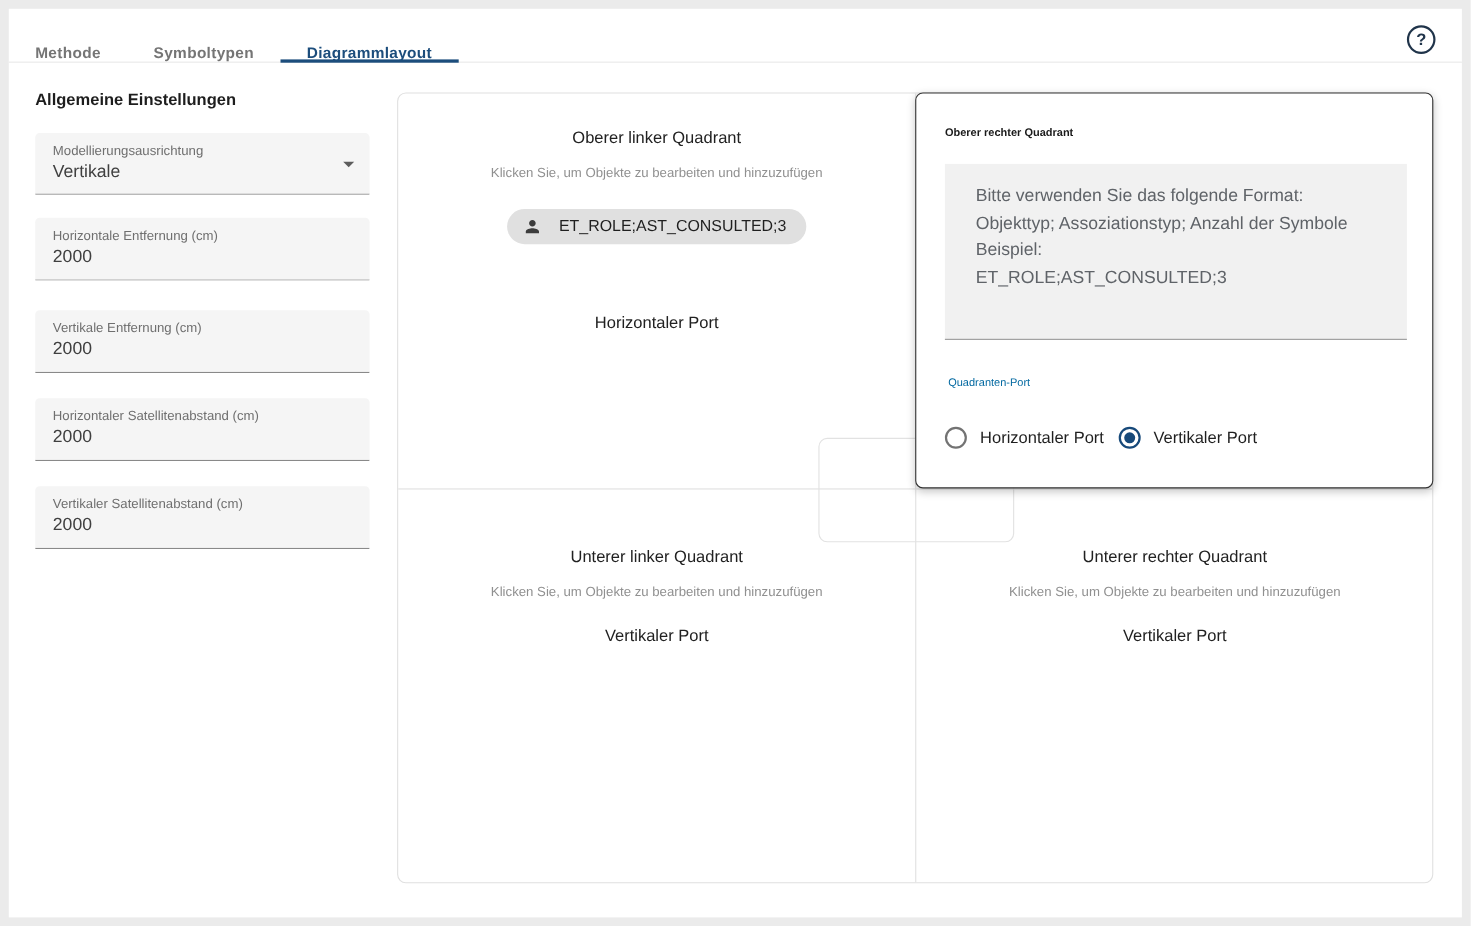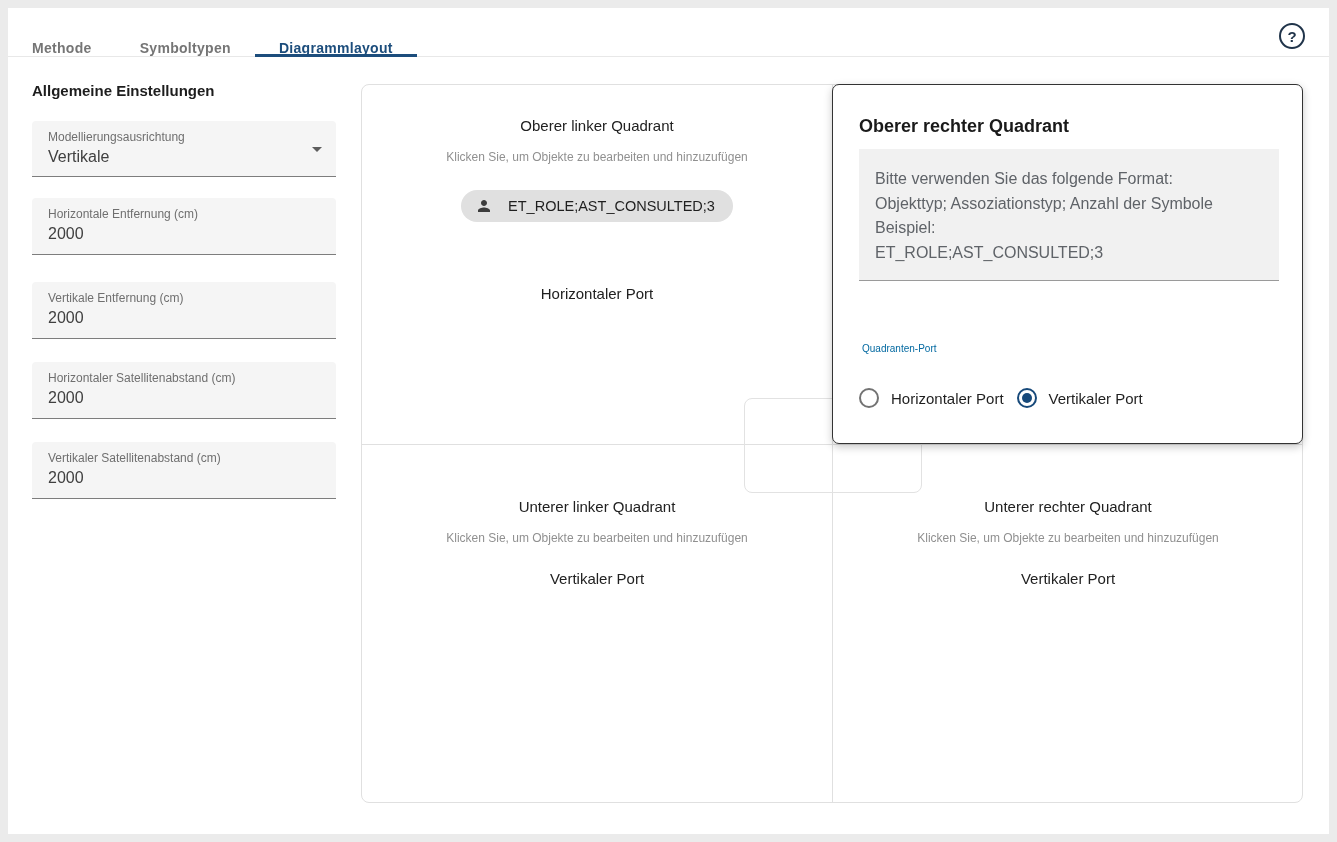--- a/index.html
+++ b/index.html
@@ -186,31 +186,31 @@
     width: 471px; height: 360px;
     background: #ffffff;
     border: 1.5px solid #333333;
     border-radius: 7px;
     box-shadow: 0 3px 8px rgba(0,0,0,0.22);
     z-index: 5;
   }
   .panel-title {
     position: absolute;
     left: 26px; top: 31px;
-    font-size: 18px;
+    font-size: 10px;
     font-weight: bold;
     color: #1a1a1a;
   }
   .panel-textarea {
     position: absolute;
     left: 26px; top: 64px;
-    width: 420px; height: 132px;
+    width: 420px; height: 160px;
     background: #f1f1f1;
     border-bottom: 1px solid #9a9a9a;
-    padding: 18px 16px;
+    padding: 18px 28px;
     font-size: 16px;
     line-height: 24.5px;
     color: #5f6368;
     white-space: pre-line;
     cursor: text;
     overflow: hidden;
   }
   .panel-group-label {
     position: absolute;
     left: 29px; top: 258px;

